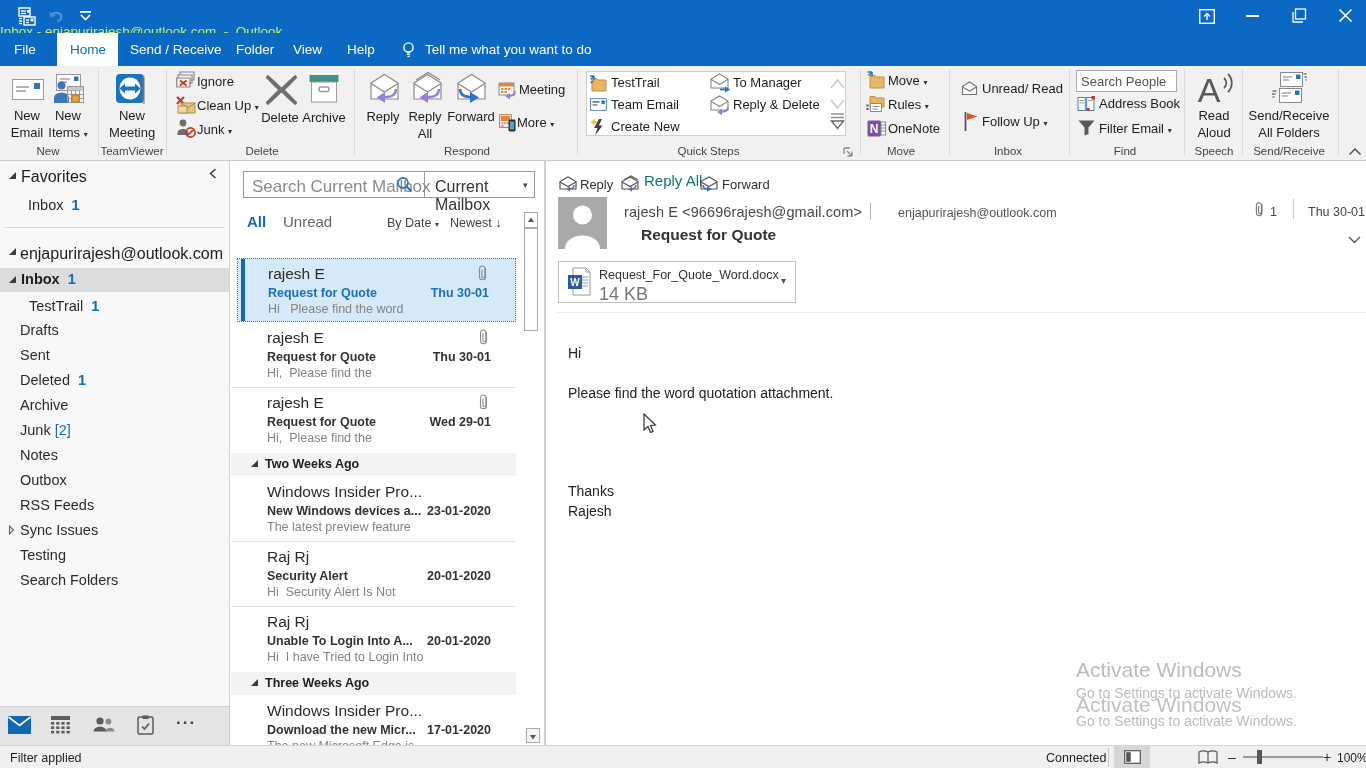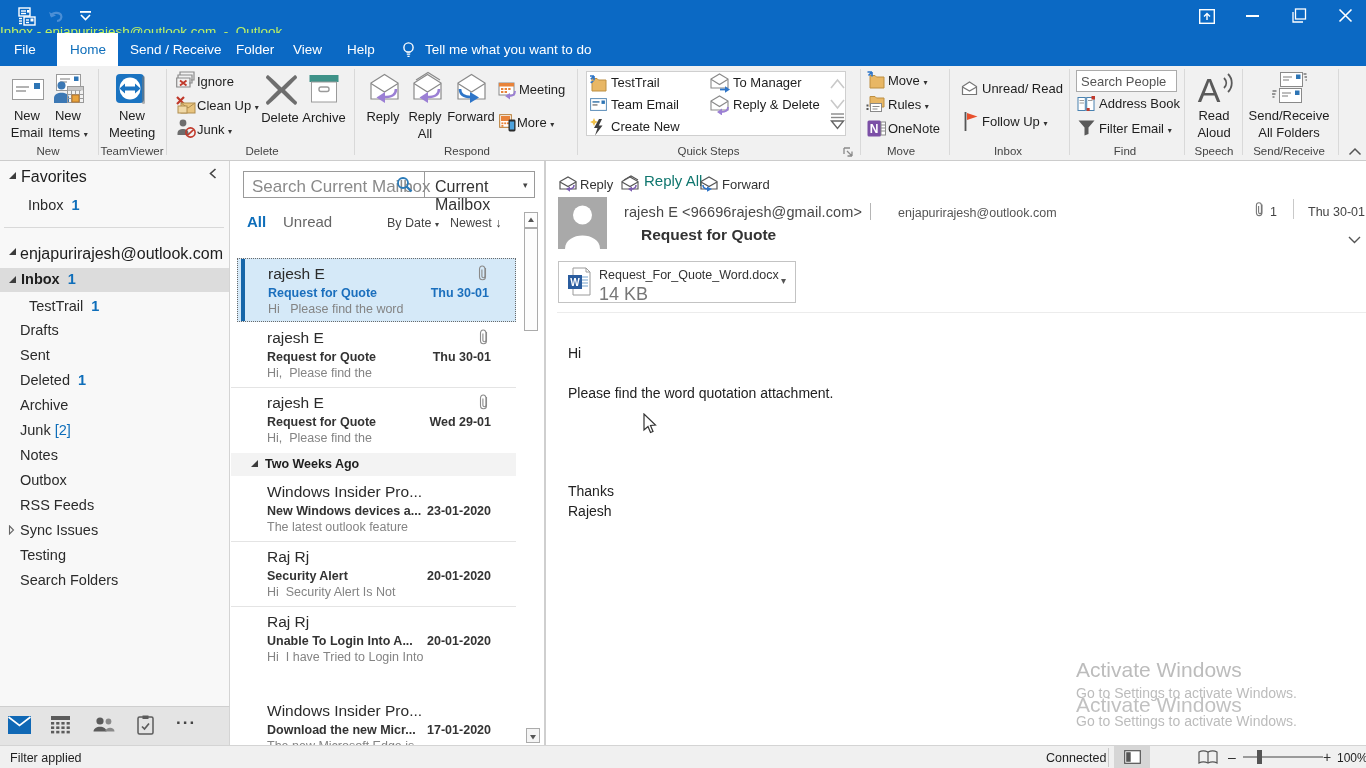--- a/index.html
+++ b/index.html
@@ -492,37 +492,40 @@
   <svg class="clip" width="12" height="18" viewBox="0 0 12 18">
         <path d="M8.5 4 L8.5 12.5 C8.5 14.5 7.2 15.8 5.5 15.8 C3.8 15.8 2.5 14.5 2.5 12.5 L2.5 5 C2.5 3.2 3.6 2 5.2 2 C6.8 2 7.9 3.2 7.9 5 L7.9 12 C7.9 13 7.4 13.8 6.4 13.8 C5.4 13.8 4.9 13 4.9 12 L4.9 5.5" fill="none" stroke="#8a8a8a" stroke-width="1.1"></path>
       </svg>
 </div>
 <div class="grphead" style="top:292px"><svg width="9" height="9" viewBox="0 0 9 9" style="margin:0 6px 0 19px">
         <path d="M8 1 L8 8 L1 8 Z" fill="#3c3c3c"></path>
       </svg>Two Weeks Ago</div>
 <div class="msg" style="top:316px">
   <div class="l1">Windows Insider Pro...</div>
   <div class="l2">New Windows devices a...</div>
-  <div class="l3">The latest outlook feature</div>
+  <div class="l3">The latest preview feature</div>
   <div class="date">23-01-2020</div>
 </div>
 <div class="mdiv" style="top:380px"></div>
 <div class="msg" style="top:381px">
   <div class="l1">Raj Rj</div>
   <div class="l2">Security Alert</div>
   <div class="l3">Hi&nbsp; Security Alert Is Not</div>
   <div class="date">20-01-2020</div>
 </div>
 <div class="mdiv" style="top:445px"></div>
 <div class="msg" style="top:446px">
   <div class="l1">Raj Rj</div>
   <div class="l2">Unable To Login Into A...</div>
   <div class="l3">Hi&nbsp; I have Tried to Login Into</div>
   <div class="date">20-01-2020</div>
 </div>
+<div class="grphead" style="top:511px"><svg width="9" height="9" viewBox="0 0 9 9" style="margin:0 6px 0 19px">
+        <path d="M8 1 L8 8 L1 8 Z" fill="#3c3c3c"></path>
+      </svg>Three Weeks Ago</div>
 <div class="msg" style="top:535px">
   <div class="l1">Windows Insider Pro...</div>
   <div class="l2">Download the new Micr...</div>
   <div class="l3">The new Microsoft Edge is</div>
   <div class="date">17-01-2020</div>
 </div>
 
 </div>
 
 <div id="readpane">

